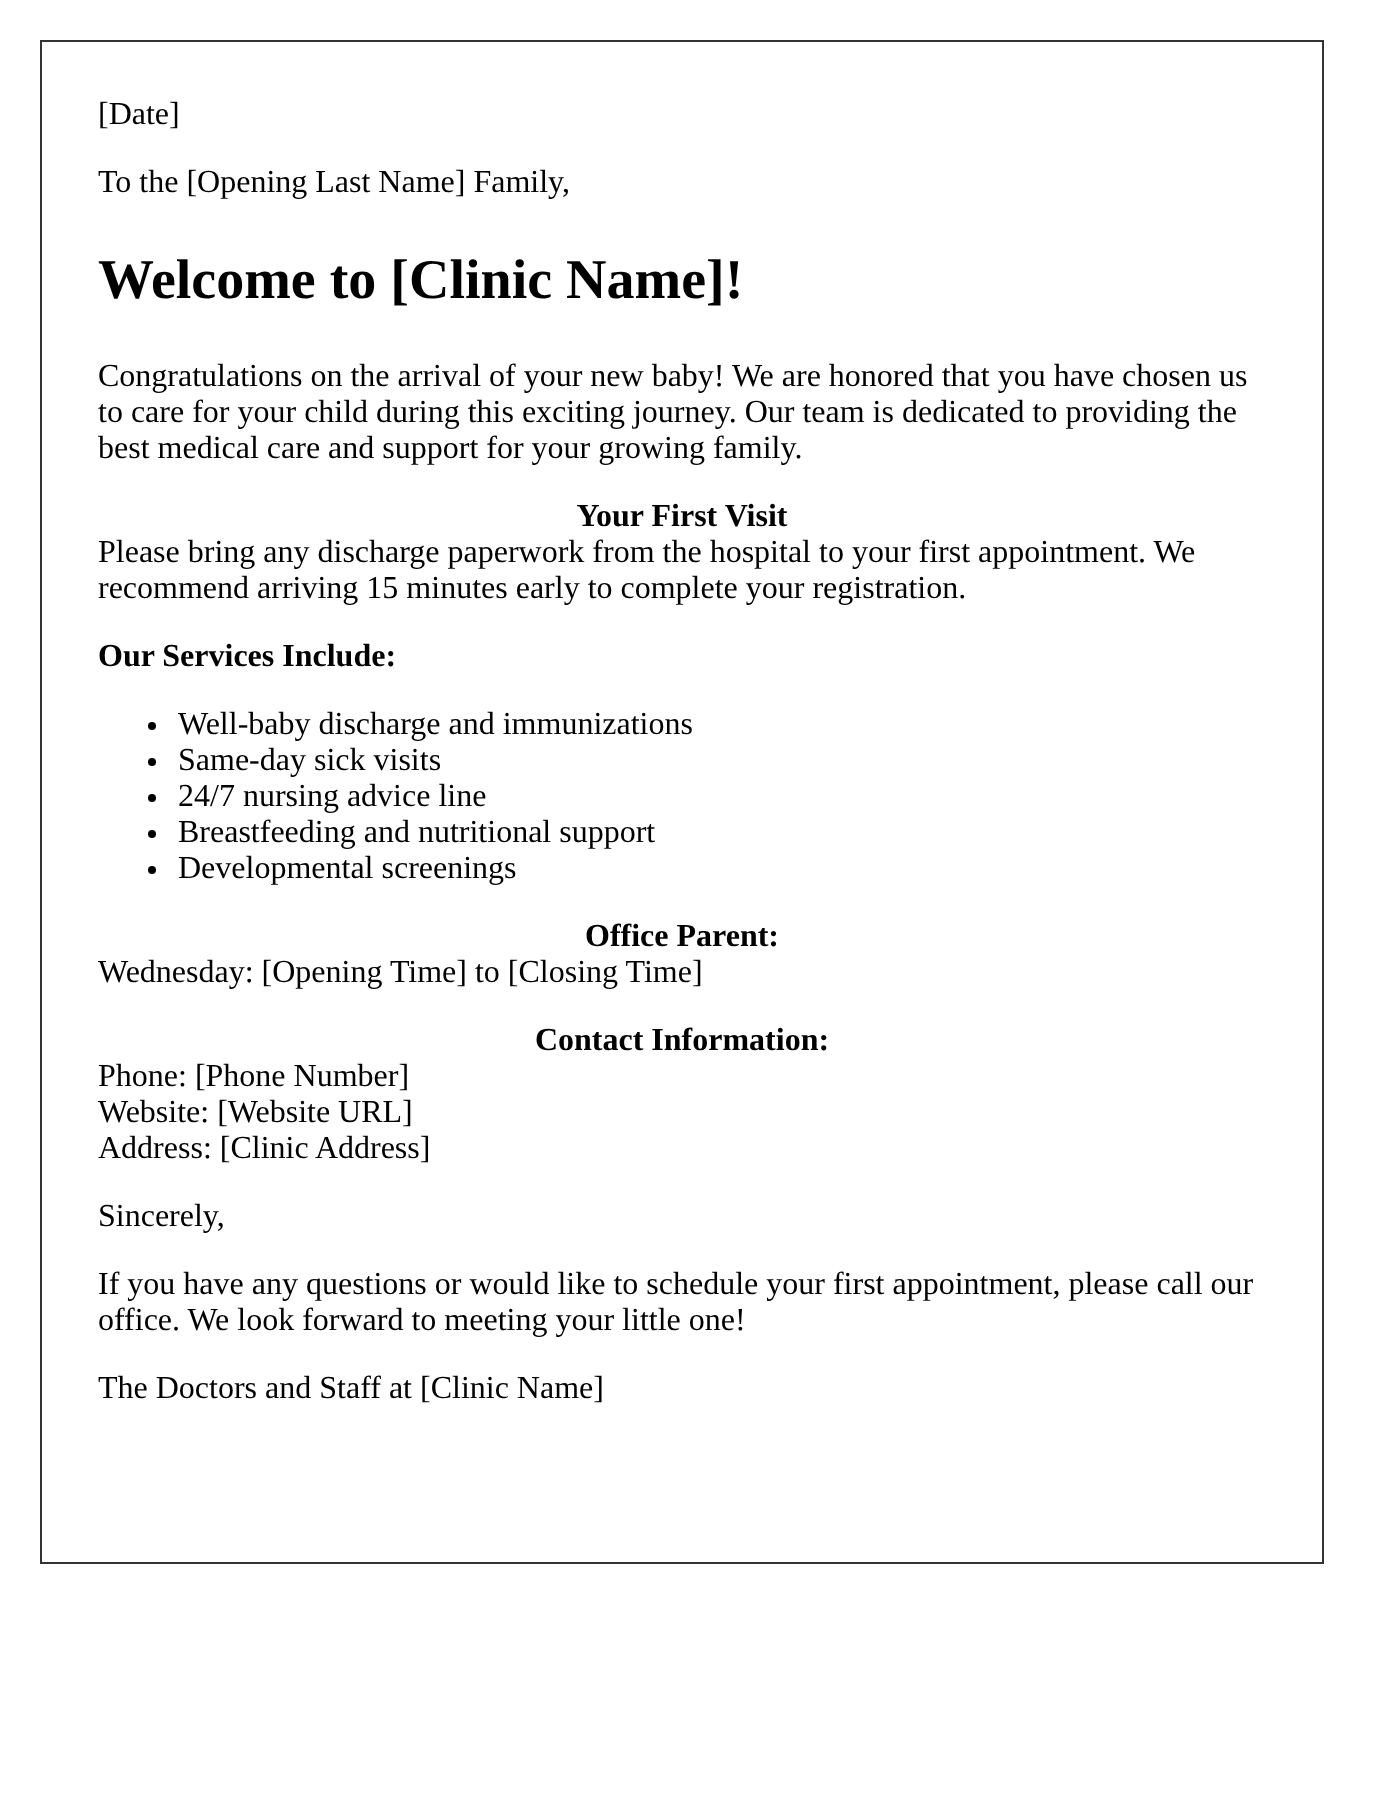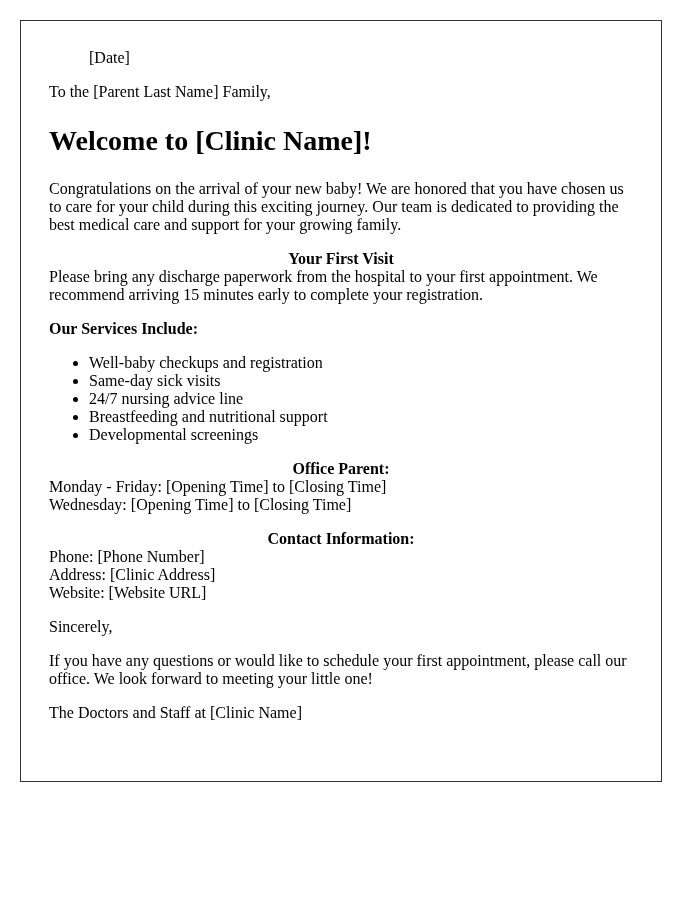--- a/index.html
+++ b/index.html
@@ -24,21 +24,20 @@
       height: 704px;
       border: 1px solid #333333;
       padding: 28px 28px 28px 28px;
       box-sizing: content-box;
     }
     .letter p {
       margin: 16px 0;
     }
     .letter p:first-child {
       margin-top: 0;
-      margin-left: 40px;
     }
     .letter h1 {
       font-size: 28px;
       line-height: 37px;
       font-weight: bold;
       margin: 21px 0;
     }
     .letter strong {
       font-weight: bold;
       text-align: center;
@@ -53,54 +52,53 @@
     .block-line {
       display: block;
     }
   </style>
 </head>
 <body>
 
 <div class="letter">
   <p>[Date]</p>
 
-  <p>To the [Parent Last Name] Family,</p>
+  <p>To the [Opening Last Name] Family,</p>
 
   <h1>Welcome to [Clinic Name]!</h1>
 
   <p>Congratulations on the arrival of your new baby! We are honored that you have chosen us to care for your child during this exciting journey. Our team is dedicated to providing the best medical care and support for your growing family.</p>
 
   <p>
     <strong class="block-line">Your First Visit</strong>
     <span>Please bring any discharge paperwork from the hospital to your first appointment. We recommend arriving 15 minutes early to complete your registration.</span>
   </p>
 
   <p>
     <strong>Our Services Include:</strong>
   </p>
 
   <ul>
-    <li>Well-baby checkups and registration</li>
+    <li>Well-baby discharge and immunizations</li>
     <li>Same-day sick visits</li>
     <li>24/7 nursing advice line</li>
     <li>Breastfeeding and nutritional support</li>
     <li>Developmental screenings</li>
   </ul>
 
   <p>
     <strong class="block-line">Office Parent:</strong>
-    <span class="block-line">Monday - Friday: [Opening Time] to [Closing Time]</span>
     <span class="block-line">Wednesday: [Opening Time] to [Closing Time]</span>
   </p>
 
   <p>
     <strong class="block-line">Contact Information:</strong>
     <span class="block-line">Phone: [Phone Number]</span>
+    <span class="block-line">Website: [Website URL]</span>
     <span class="block-line">Address: [Clinic Address]</span>
-    <span class="block-line">Website: [Website URL]</span>
   </p>
 
   <p>Sincerely,</p>
 
   <p>If you have any questions or would like to schedule your first appointment, please call our office. We look forward to meeting your little one!</p>
 
   <p>The Doctors and Staff at [Clinic Name]</p>
 </div>
 
 </body></html>

